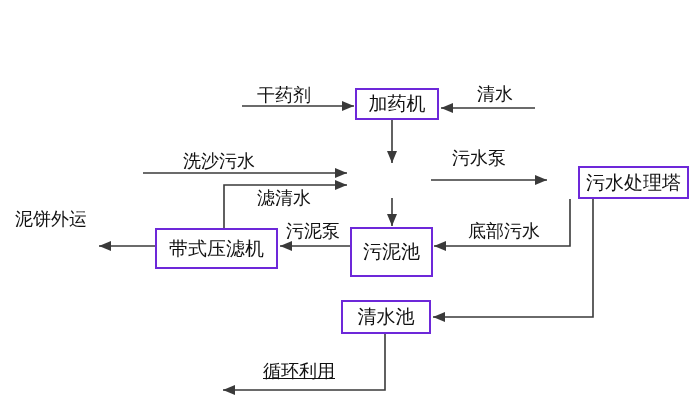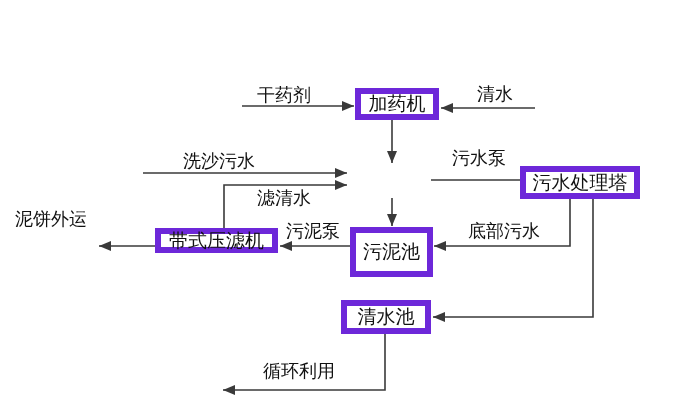--- a/index.html
+++ b/index.html
@@ -29,54 +29,54 @@
   .wires {
     position: absolute;
     left: 0;
     top: 0;
     width: 700px;
     height: 420px;
   }
   .node {
     position: absolute;
     box-sizing: border-box;
-    border: 6px solid #6d28d9;
+    border: 2px solid #6d28d9;
     background: #ffffff;
     display: flex;
     align-items: center;
     justify-content: center;
     font-size: 19px;
     color: #111111;
     white-space: nowrap;
   }
   .edge-label {
     position: absolute;
     font-size: 18px;
     color: #111111;
     line-height: 1;
     white-space: nowrap;
     background: transparent;
   }
   
   .n-dosing   { left: 355px; top: 88px;  width: 84px;  height: 32px; }
   .n-sewage   { left: 348px; top: 164px; width: 84px;  height: 34px; }
-  .n-tower    { left: 520px; top: 166px; width: 120px; height: 33px; }
+  .n-tower    { left: 578px; top: 166px; width: 111px; height: 33px; }
   .n-sludge   { left: 350px; top: 227px; width: 83px;  height: 50px; }
-  .n-press    { left: 155px; top: 228px; width: 123px; height: 25px; }
+  .n-press    { left: 155px; top: 228px; width: 123px; height: 41px; }
   .n-clean    { left: 341px; top: 300px; width: 90px;  height: 34px; }
   
   .l-dry      { left: 257px; top: 86px; }
   .l-cleanin  { left: 477px; top: 85px; }
   .l-sandwash { left: 183px; top: 152px; }
   .l-filtered { left: 257px; top: 189px; }
   .l-sewpump  { left: 452px; top: 149px; }
   .l-bottom   { left: 468px; top: 222px; }
   .l-sludgep  { left: 286px; top: 222px; }
   .l-mudcake  { left: 15px;  top: 210px; }
-  .l-recycle  { left: 263px; top: 362px; }
+  .l-recycle  { left: 263px; top: 362px; text-decoration: underline; }
 </style>
 </head>
 <body>
 
 <div class="canvas">
 
 
   <svg class="wires" width="700" height="420" viewBox="0 0 700 420" fill="none" xmlns="http://www.w3.org/2000/svg">
     <defs>
       <marker id="arrow" markerUnits="userSpaceOnUse" markerWidth="13" markerHeight="10" refX="12" refY="5" orient="auto">

